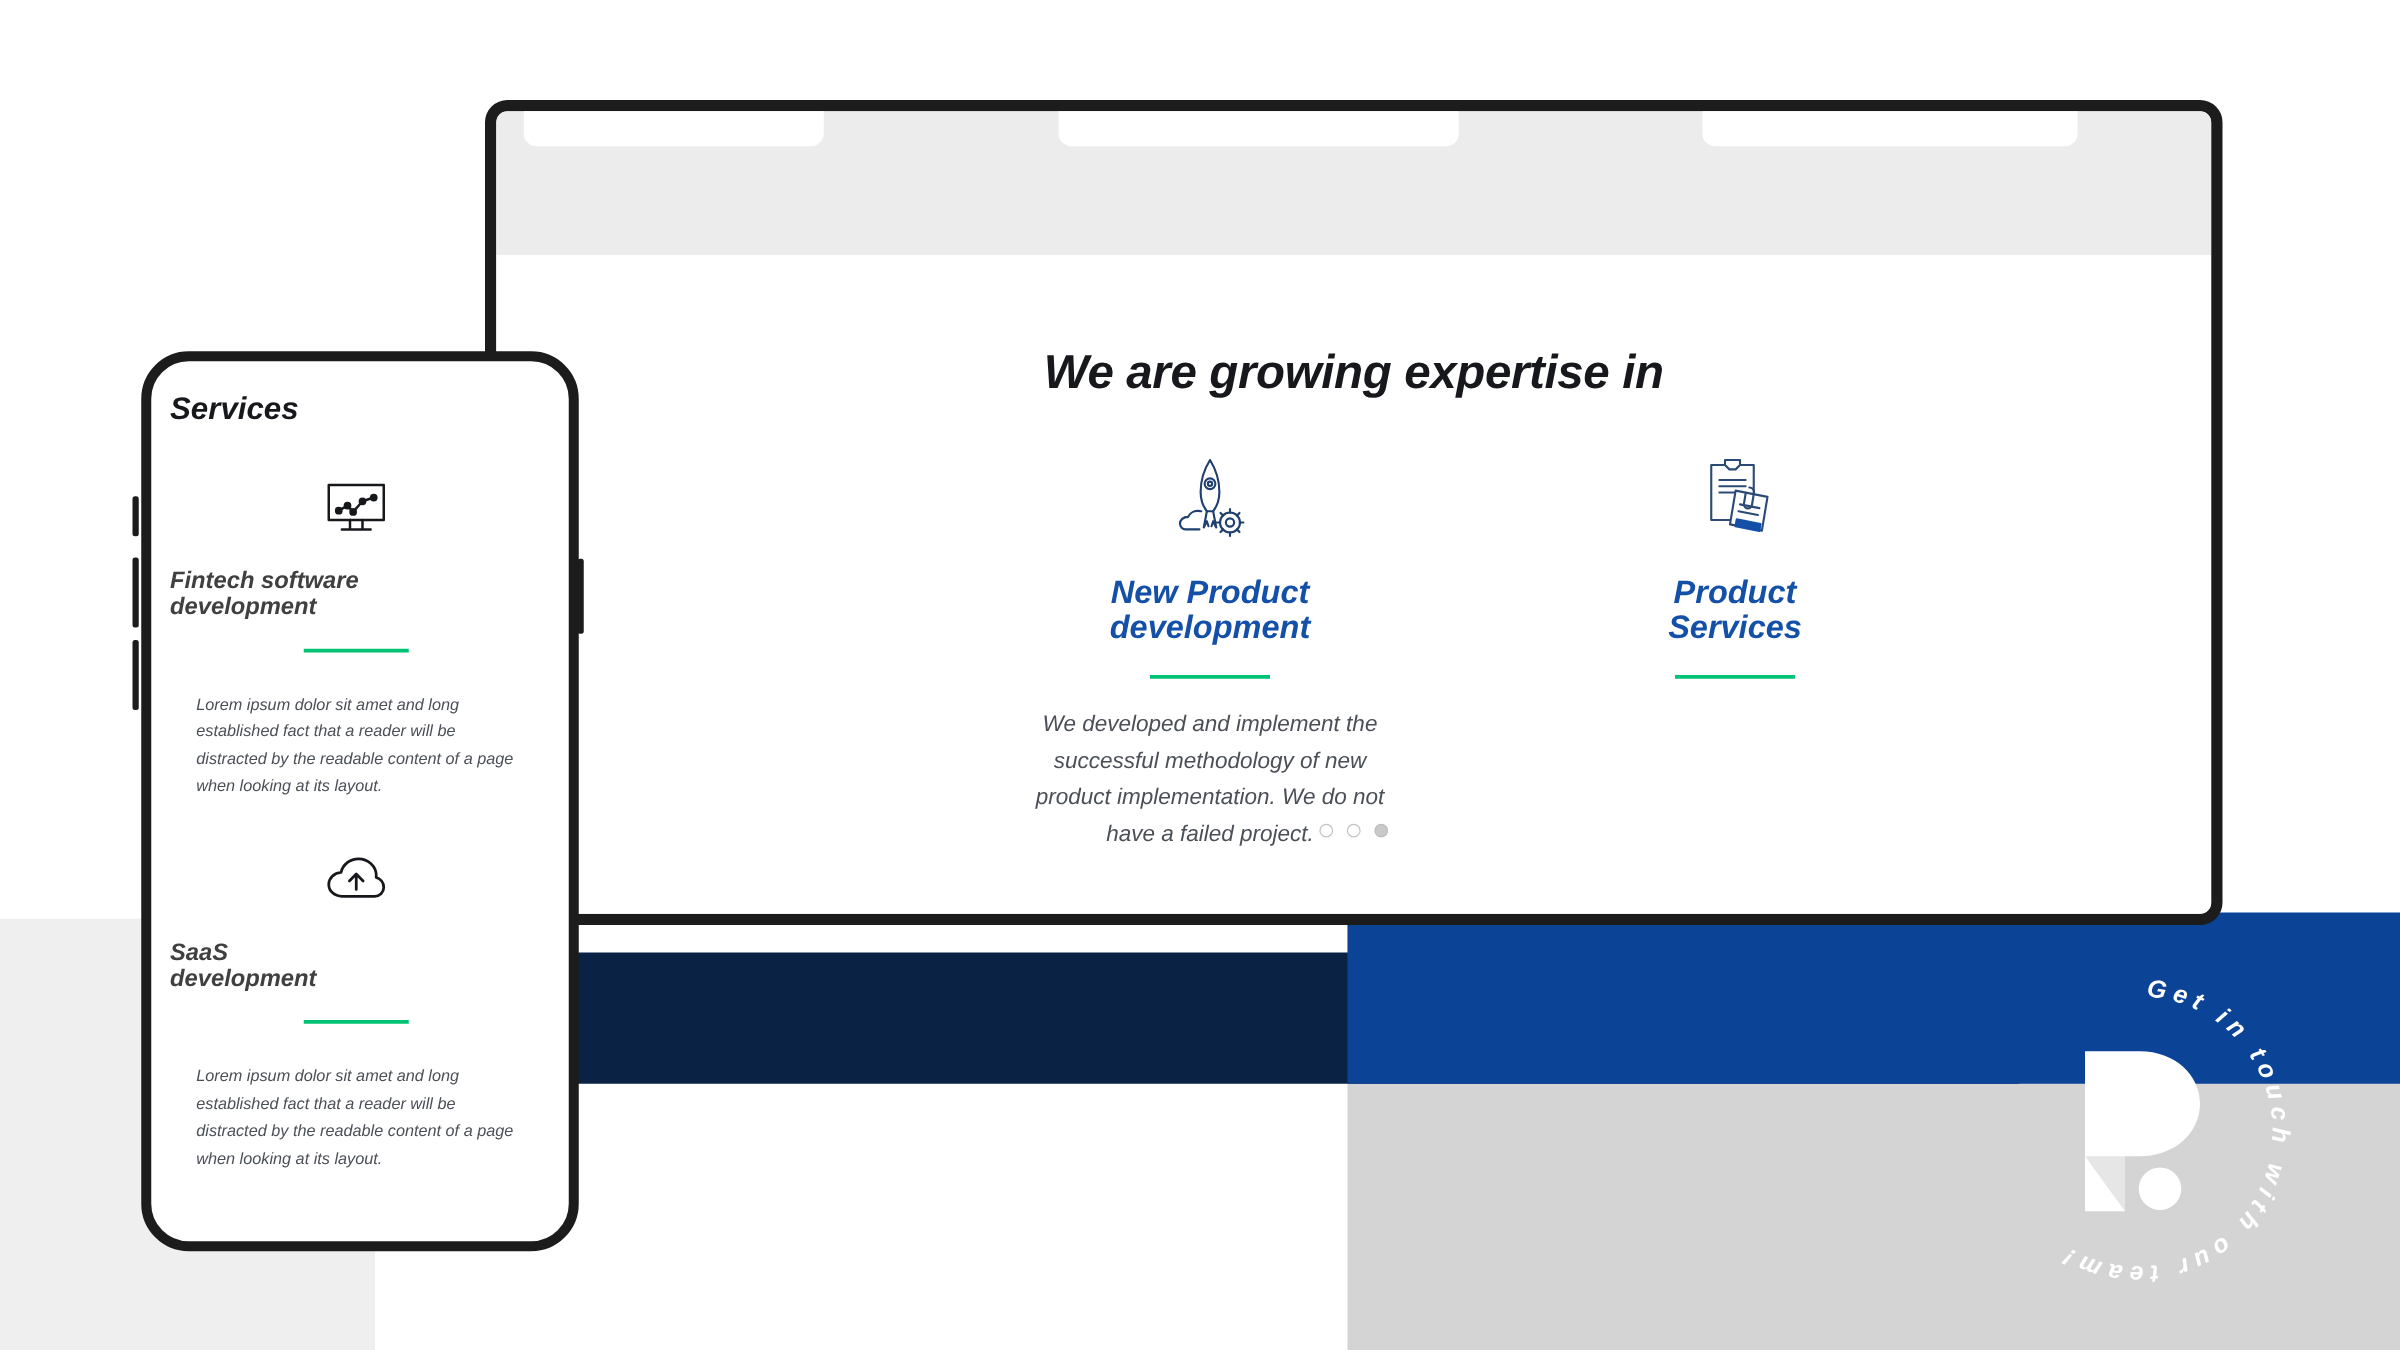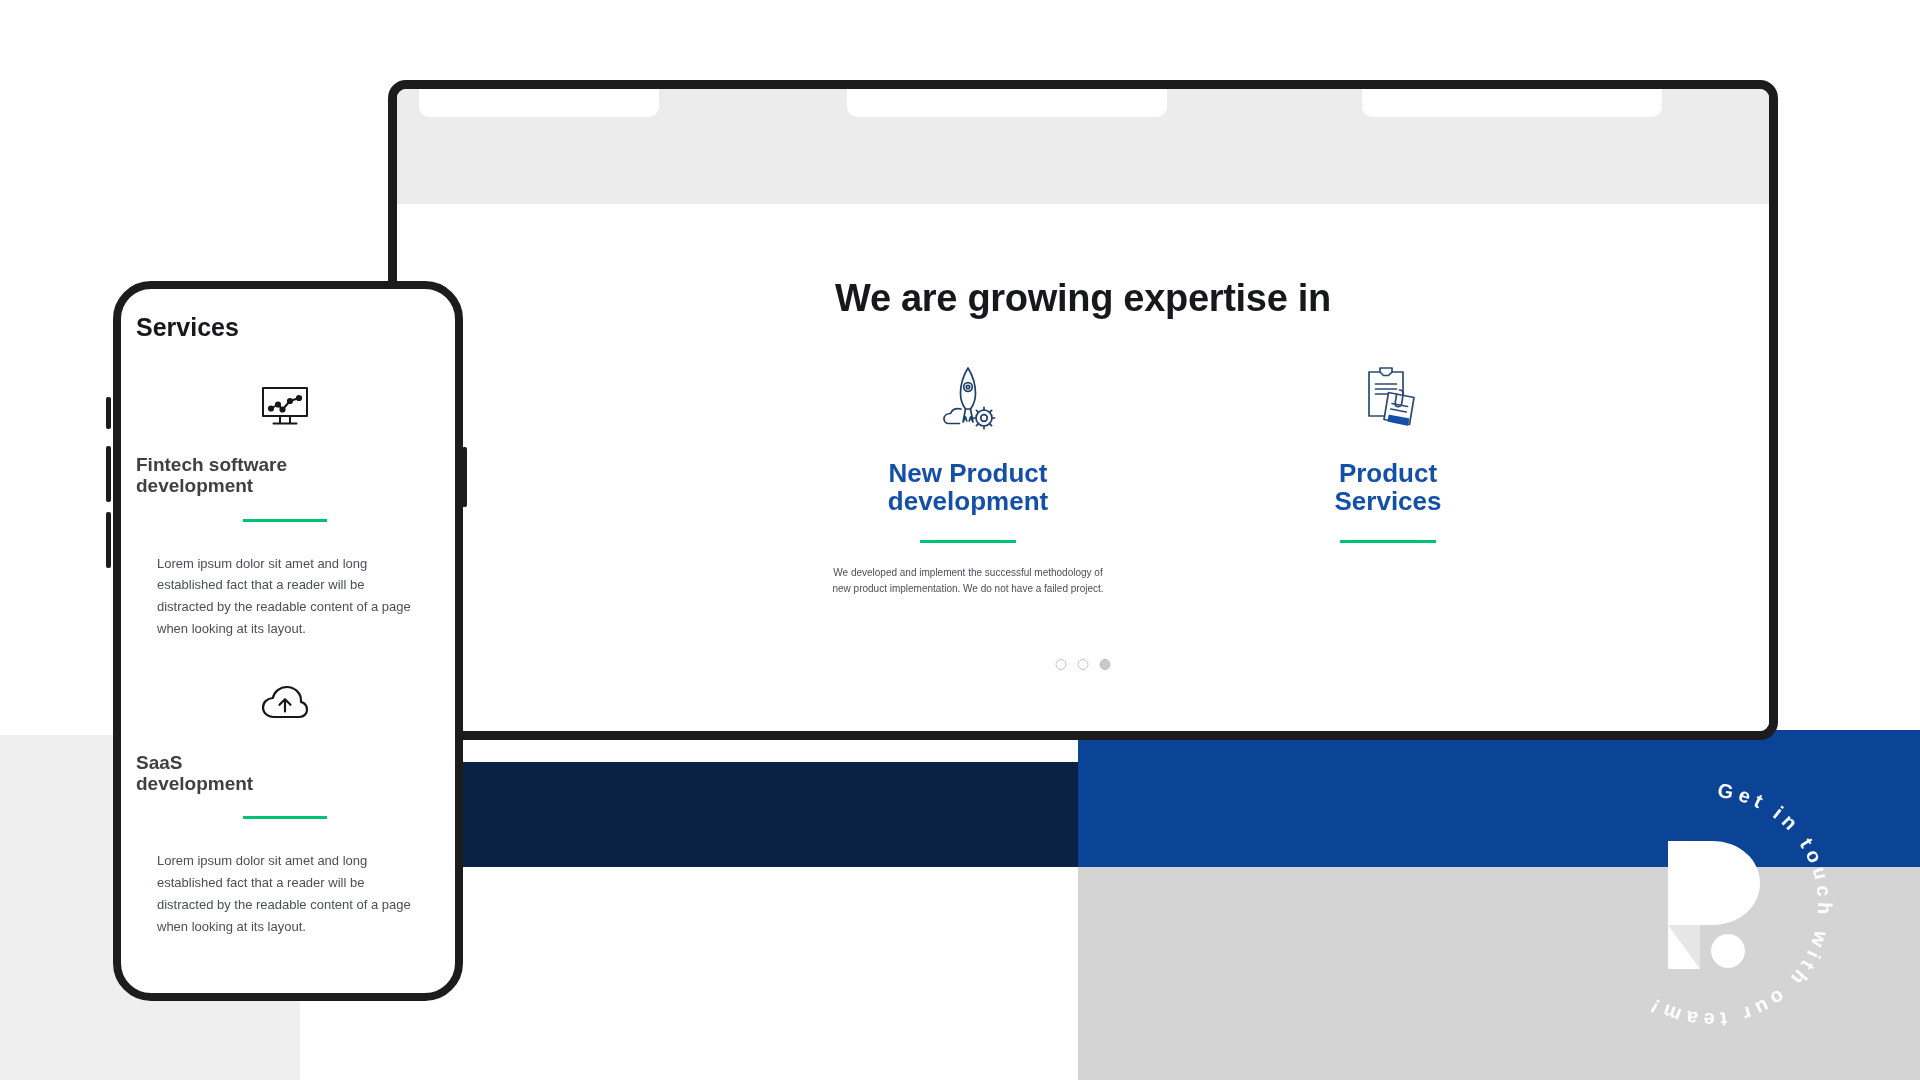--- a/index.html
+++ b/index.html
@@ -6,20 +6,21 @@
     margin: 0; padding: 0;
     width: 1920px; height: 1080px;
     overflow: hidden;
     background: #ffffff;
     font-family: "Liberation Sans", sans-serif;
   }
   #stage {
     position: relative;
     width: 1920px; height: 1080px;
     background: #ffffff;
+    font-style: italic;
   }
 
   
   .bg-block { position: absolute; }
   #bg-gray-left   { left: 0;    top: 735px;  width: 300px;  height: 345px; background: #efefef; }
   #bg-gray-right  { left: 1078px; top: 735px; width: 842px; height: 345px; background: #d4d4d4; }
   #bg-navy-bar    { left: 455px; top: 762px;  width: 1160px; height: 105px; background: #0a2244; }
   #bg-blue-bar    { left: 1078px; top: 730px; width: 842px;  height: 137px; background: #0b4397; }
 
   
@@ -83,21 +84,21 @@
     color: #1450a8;
   }
   .svc-rule {
     width: 96px; height: 3px;
     background: #00c274;
     margin: 25px auto 0 auto;
   }
   .svc-desc {
     margin: 22px auto 0 auto;
     width: 290px;
-    font-size: 10px;
+    font-size: 18px;
     line-height: 1.62;
     color: #4b4f56;
   }
 
   #carousel-dots {
     position: absolute;
     left: 50%; transform: translateX(-50%);
     top: 455px;
     display: flex; gap: 11px; align-items: center;
   }

